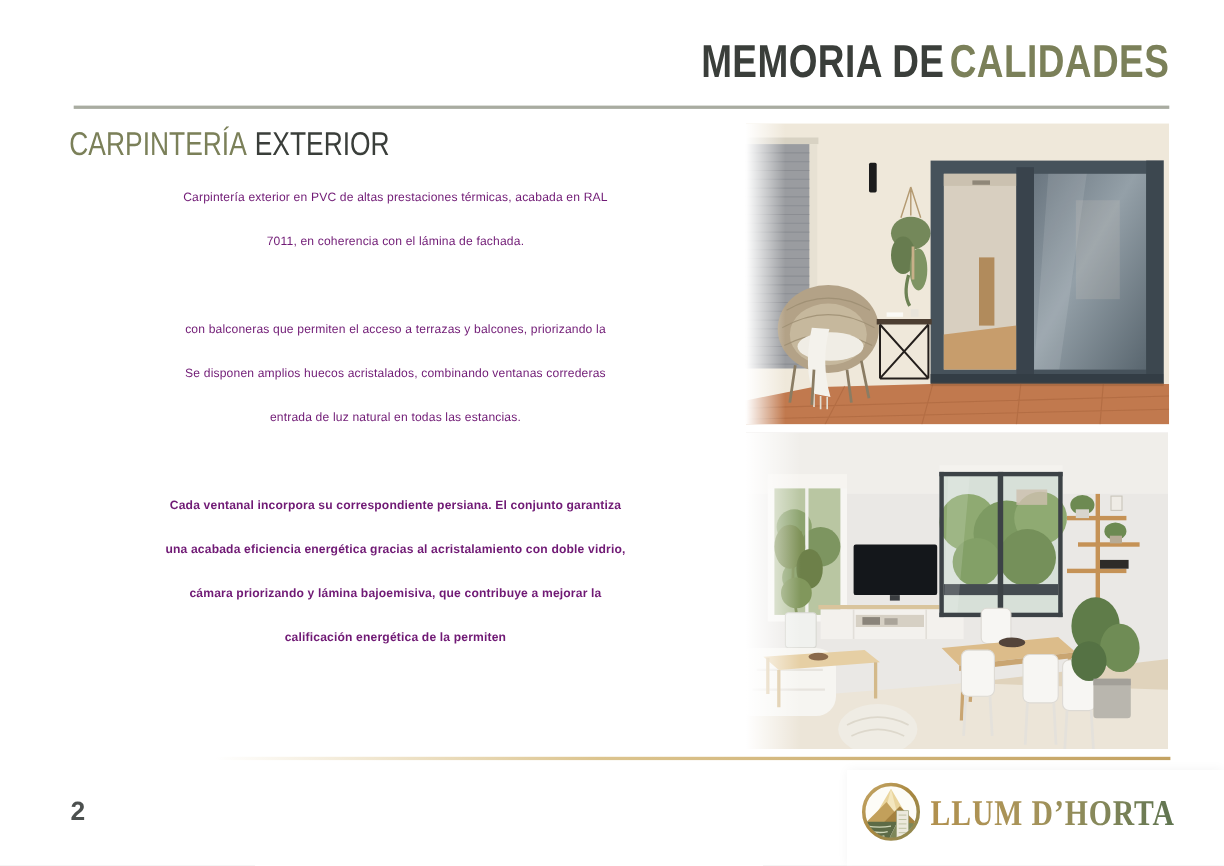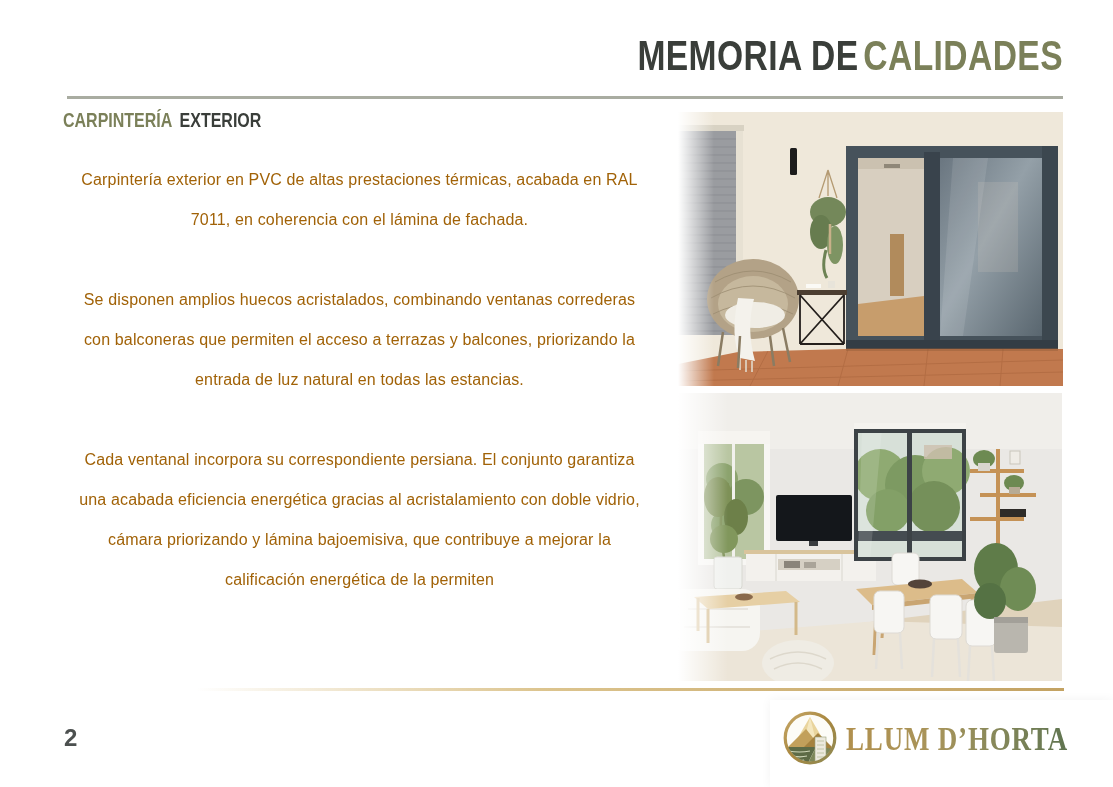--- a/index.html
+++ b/index.html
@@ -21,33 +21,33 @@
   }
   .header-title .condensed{transform-origin:100% 50%;}
   .ht-dark{color:#3a3e3a;}
   .ht-accent{color:#7b8059;margin-left:6px;}
   .top-rule{
     position:absolute;left:67px;top:96px;width:996px;height:3px;
     background:#a9aca1;
   }
   
   .section-title{
-    position:absolute;left:63px;top:100px;
-    font-size:20px;font-weight:bold;white-space:nowrap;line-height:40px;
+    position:absolute;left:63px;top:112px;
+    font-size:30px;font-weight:normal;white-space:nowrap;line-height:40px;
   }
   .section-title .condensed{transform-origin:0 50%;}
   .st-accent{color:#7b8059;}
   .st-dark{color:#3a3e3a;margin-left:9px;}
   
   .body-text{position:absolute;left:67px;top:160px;width:585px;}
   .para{margin:0 0 40px 0;}
-  .para:last-child{margin-bottom:0;}
+  .para:last-child{margin-bottom:0;font-weight:bold;}
   .line{
     height:40px;line-height:40px;white-space:nowrap;
-    font-size:16px;letter-spacing:0.15px;color:#a16207;
+    font-size:11px;letter-spacing:0.15px;color:#701a75;
   }
   
   .photo{position:absolute;left:678px;width:385px;overflow:hidden;}
   .photo svg{display:block;width:100%;height:100%;}
   .photo-terrace{top:112px;height:274px;}
   .photo-living{top:393px;height:288px;width:384px;}
   
   .gold-line{
     position:absolute;left:196px;top:688px;width:868px;height:3px;
     background:linear-gradient(to right, rgba(216,192,138,0) 0%, #dcc48e 40%, #c3a262 100%);
@@ -75,22 +75,22 @@
   <div class="section-title">
     <span class="condensed"><span class="st-accent">CARPINTERÍA</span><span class="st-dark">EXTERIOR</span></span>
   </div>
 
   <div class="body-text">
     <div class="para">
       <div class="line">Carpintería exterior en PVC de altas prestaciones térmicas, acabada en RAL</div>
       <div class="line">7011, en coherencia con el lámina de fachada.</div>
     </div>
     <div class="para">
+      <div class="line">con balconeras que permiten el acceso a terrazas y balcones, priorizando la</div>
       <div class="line">Se disponen amplios huecos acristalados, combinando ventanas correderas</div>
-      <div class="line">con balconeras que permiten el acceso a terrazas y balcones, priorizando la</div>
       <div class="line">entrada de luz natural en todas las estancias.</div>
     </div>
     <div class="para">
       <div class="line">Cada ventanal incorpora su correspondiente persiana. El conjunto garantiza</div>
       <div class="line">una acabada eficiencia energética gracias al acristalamiento con doble vidrio,</div>
       <div class="line">cámara priorizando y lámina bajoemisiva, que contribuye a mejorar la</div>
       <div class="line">calificación energética de la permiten</div>
     </div>
   </div>
 

